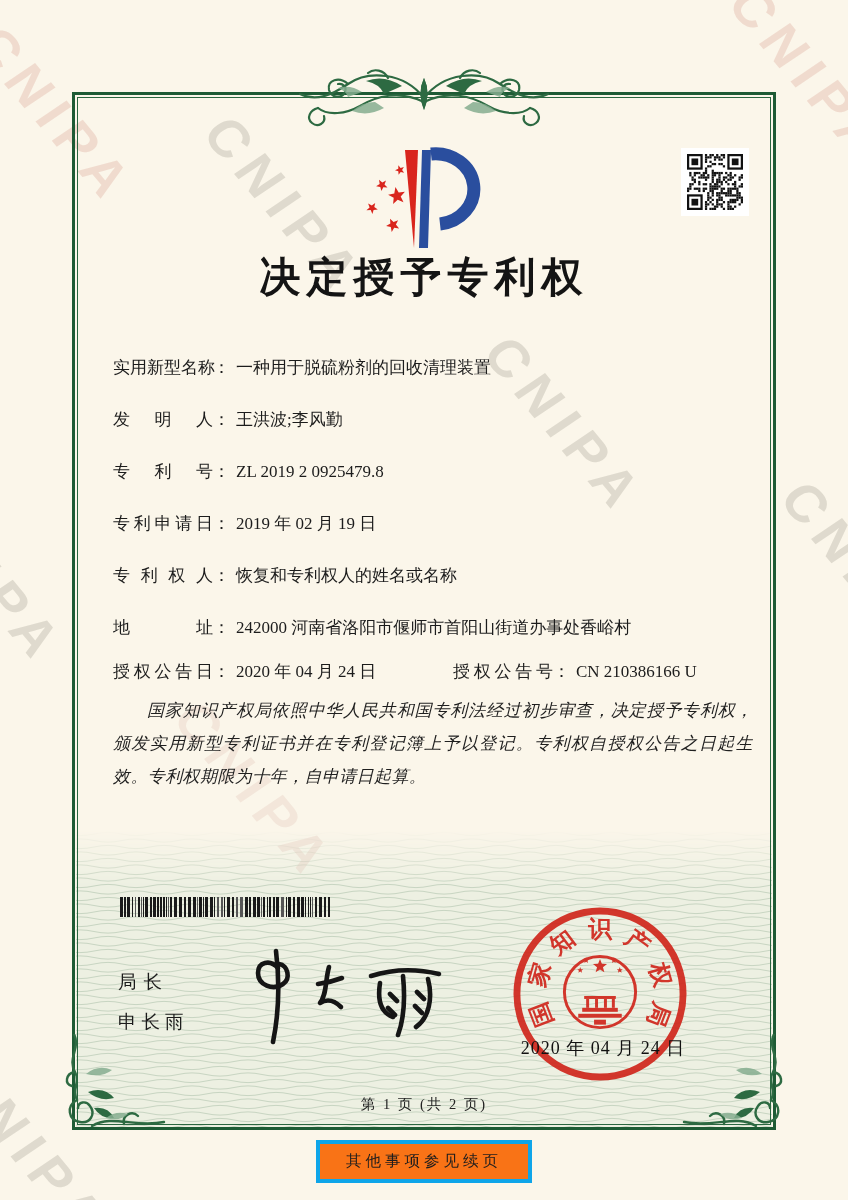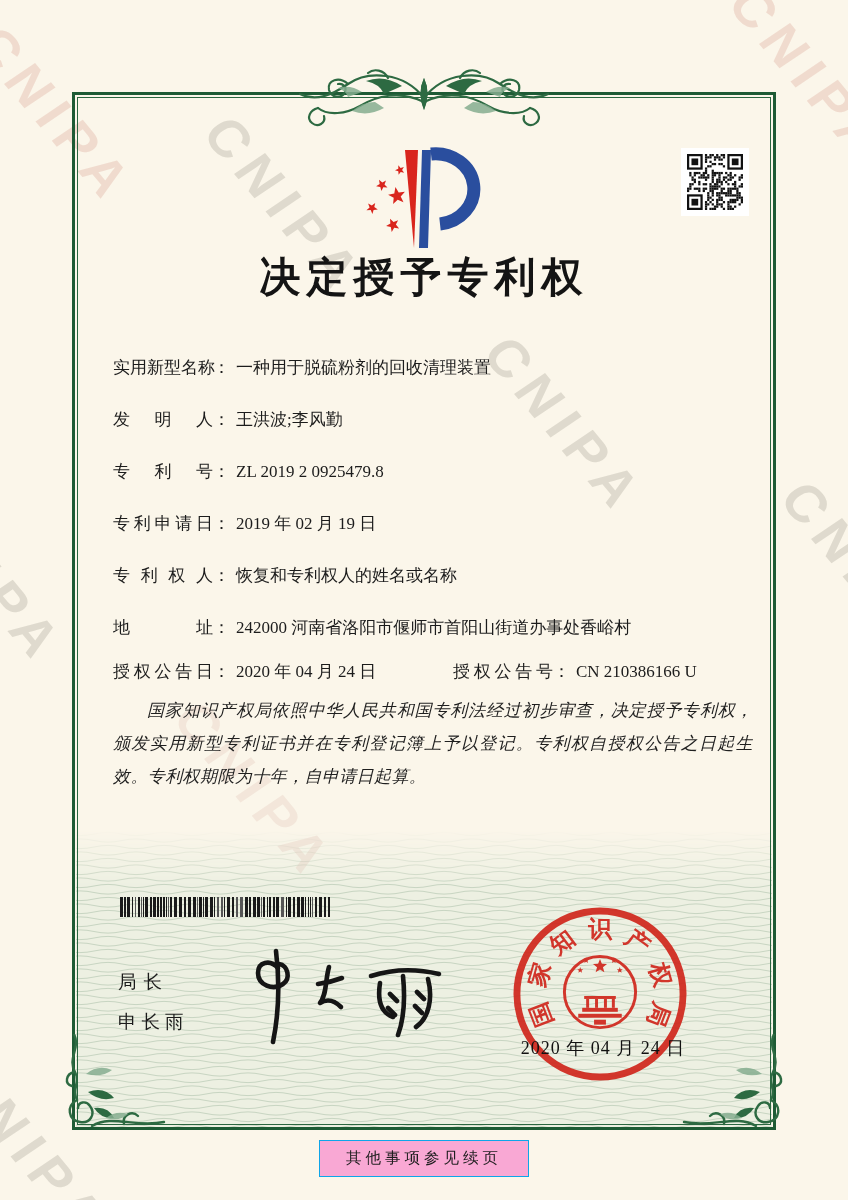--- a/index.html
+++ b/index.html
@@ -53,21 +53,21 @@
   .sig-name{position:absolute;left:118px;top:1009px;font-size:18.5px;letter-spacing:5px;color:#1b1b1b;z-index:4;}
   #signature{position:absolute;left:232px;top:946px;z-index:4;}
 
   #seal{position:absolute;left:511px;top:905px;z-index:4;opacity:0.93;}
   .seal-date{position:absolute;left:503px;top:1036px;width:200px;text-align:center;
       font-size:18px;letter-spacing:1px;color:#111;z-index:5;white-space:nowrap;}
 
   .page-num{position:absolute;left:72px;top:1095px;width:704px;text-align:center;
       font-size:14.5px;letter-spacing:2px;color:#222;z-index:4;}
   .footer-note{position:absolute;left:0;top:1140px;width:848px;text-align:center;z-index:4;}
-  .footer-note span{display:inline-block;background:#f9a8d4;border:1px solid #0ea5e9;
+  .footer-note span{display:inline-block;background:#f97316;border:4px solid #0ea5e9;
       padding:7px 26px;font-size:15.5px;letter-spacing:4px;color:#1d1d1d;}
 </style>
 </head>
 <body>
 
 <div class="page">
 
   <svg id="waves" width="696" height="298" viewBox="0 0 696 298">
       <rect width="696" height="298" fill="#edf0e2"></rect>
       <path d="M-38 4.0 q14 -3.2 28 0 q14 3.2 28 0 q14 -3.2 28 0 q14 3.2 28 0 q14 -3.2 28 0 q14 3.2 28 0 q14 -3.2 28 0 q14 3.2 28 0 q14 -3.2 28 0 q14 3.2 28 0 q14 -3.2 28 0 q14 3.2 28 0 q14 -3.2 28 0 q14 3.2 28 0 q14 -3.2 28 0 q14 3.2 28 0 q14 -3.2 28 0 q14 3.2 28 0 q14 -3.2 28 0 q14 3.2 28 0 q14 -3.2 28 0 q14 3.2 28 0 q14 -3.2 28 0 q14 3.2 28 0 q14 -3.2 28 0 q14 3.2 28 0 q14 -3.2 28 0 q14 3.2 28 0" fill="none" stroke="#c8d5c2" stroke-width="1"></path>
@@ -644,17 +644,18 @@
         <text transform="translate(31.4,71.2) rotate(-74.0)" text-anchor="middle" dominant-baseline="middle" font-size="24" font-weight="bold" fill="#d0281e">家</text>
         <text transform="translate(53.3,39.3) rotate(-37.0)" text-anchor="middle" dominant-baseline="middle" font-size="24" font-weight="bold" fill="#d0281e">知</text>
         <text transform="translate(90.0,27.0) rotate(0.0)" text-anchor="middle" dominant-baseline="middle" font-size="24" font-weight="bold" fill="#d0281e">识</text>
         <text transform="translate(126.7,39.3) rotate(37.0)" text-anchor="middle" dominant-baseline="middle" font-size="24" font-weight="bold" fill="#d0281e">产</text>
         <text transform="translate(148.6,71.2) rotate(74.0)" text-anchor="middle" dominant-baseline="middle" font-size="24" font-weight="bold" fill="#d0281e">权</text>
         <text transform="translate(146.9,109.9) rotate(111.0)" text-anchor="middle" dominant-baseline="middle" font-size="24" font-weight="bold" fill="#d0281e">局</text>
       </g>
   </svg>
   <div class="seal-date">2020 年 04 月 24 日</div>
 
+  <div class="page-num">第 1 页 (共 2 页)</div>
   <div class="footer-note">
     <span>其他事项参见续页</span>
   </div>
 
 </div>
 
 </body></html>

